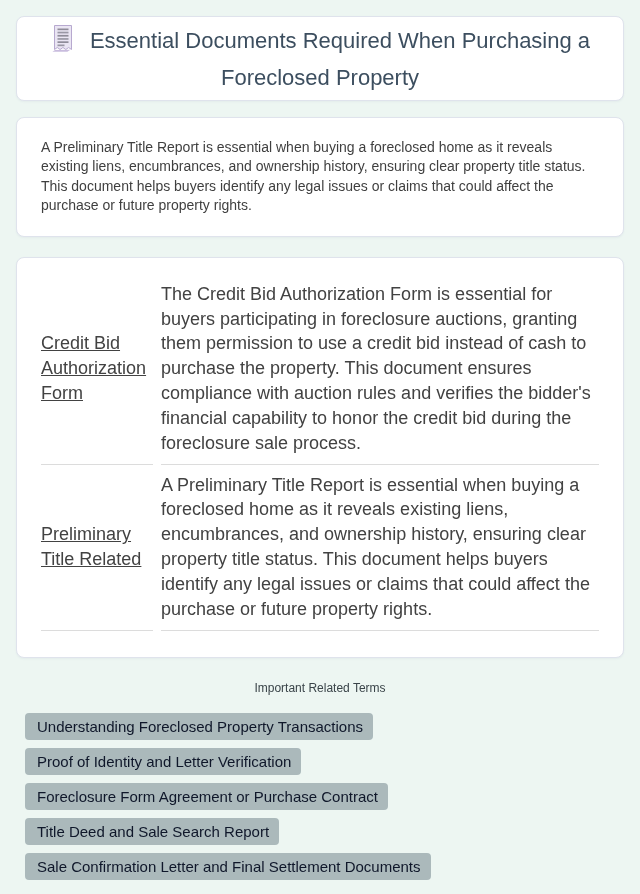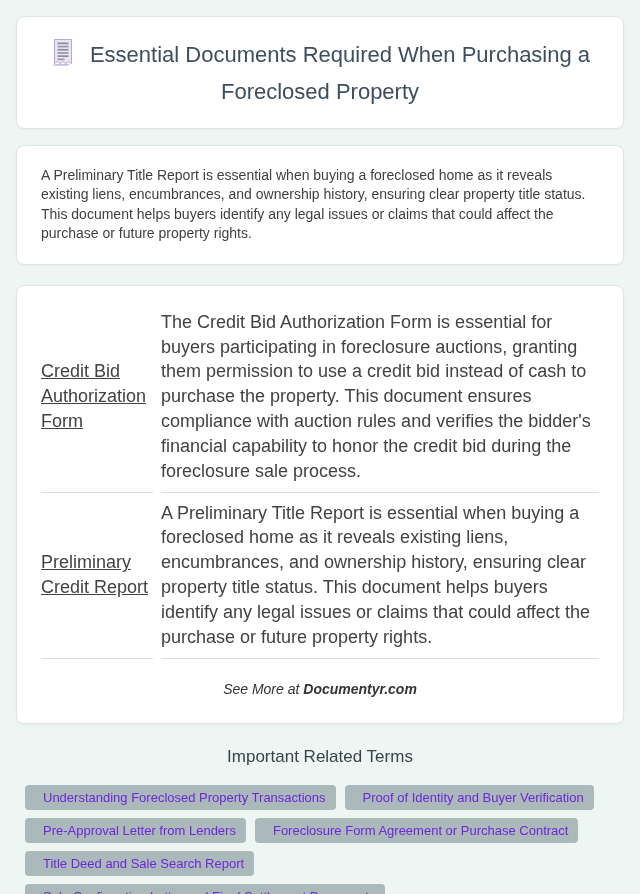--- a/index.html
+++ b/index.html
@@ -13,21 +13,21 @@
   }
   .wrap { padding: 16px; }
   .card {
     background: #ffffff;
     border: 1px solid #dfe3ec;
     border-radius: 8px;
     box-shadow: 0 1px 2px rgba(120,130,160,0.08);
   }
   
   .card-header {
-    padding: 21px 30px;
+    padding: 7px 30px;
     margin-bottom: 16px;
     text-align: center;
   }
   .page-title {
     font-size: 22px;
     line-height: 31px;
     font-weight: 400;
     color: #3c4e5f;
   }
   .doc-icon {
@@ -65,37 +65,37 @@
     margin-top: 22px;
     text-align: center;
     font-style: italic;
     font-size: 14px;
     color: #333333;
   }
   .see-more .site { font-weight: bold; }
   
   .related-heading {
     text-align: center;
-    font-size: 17px;
+    font-size: 12px;
     font-weight: 400;
     color: #3a4449;
     margin: 23px 0 18px 0;
   }
   .tags {
     display: flex;
     flex-wrap: wrap;
     gap: 8px 9px;
     margin: 0 9px;
   }
   .tag {
     background: #abb9bb;
-    color: #6d28d9;
-    font-size: 13px;
+    color: #0f172a;
+    font-size: 15px;
     line-height: 1;
-    padding: 6px 10px 6px 18px;
+    padding: 6px 10px 6px 12px;
     border-radius: 4px;
     border: none;
     font-family: inherit;
     cursor: pointer;
     white-space: nowrap;
   }
   
   .footer-bar {
     margin-top: 15px;
     background: #e8ebea;
@@ -129,34 +129,32 @@
   </div>
 
   <div class="card card-table">
     <table class="doc-table">
       <tbody>
         <tr>
           <td class="term-cell">Credit Bid Authorization Form</td>
           <td>The Credit Bid Authorization Form is essential for buyers participating in foreclosure auctions, granting them permission to use a credit bid instead of cash to purchase the property. This document ensures compliance with auction rules and verifies the bidder's financial capability to honor the credit bid during the foreclosure sale process.</td>
         </tr>
         <tr>
-          <td class="term-cell">Preliminary Credit Report</td>
+          <td class="term-cell">Preliminary Title Related</td>
           <td>A Preliminary Title Report is essential when buying a foreclosed home as it reveals existing liens, encumbrances, and ownership history, ensuring clear property title status. This document helps buyers identify any legal issues or claims that could affect the purchase or future property rights.</td>
         </tr>
       </tbody>
     </table>
-    <div class="see-more"><span>See More at </span><span class="site">Documentyr.com</span></div>
   </div>
 
   <h2 class="related-heading">Important Related Terms</h2>
 
   <div class="tags">
     <button class="tag">Understanding Foreclosed Property Transactions</button>
-    <button class="tag">Proof of Identity and Buyer Verification</button>
-    <button class="tag">Pre-Approval Letter from Lenders</button>
+    <button class="tag">Proof of Identity and Letter Verification</button>
     <button class="tag">Foreclosure Form Agreement or Purchase Contract</button>
     <button class="tag">Title Deed and Sale Search Report</button>
     <button class="tag">Sale Confirmation Letter and Final Settlement Documents</button>
   </div>
 
   <div class="footer-bar">
     
   </div>
 
 </div>

